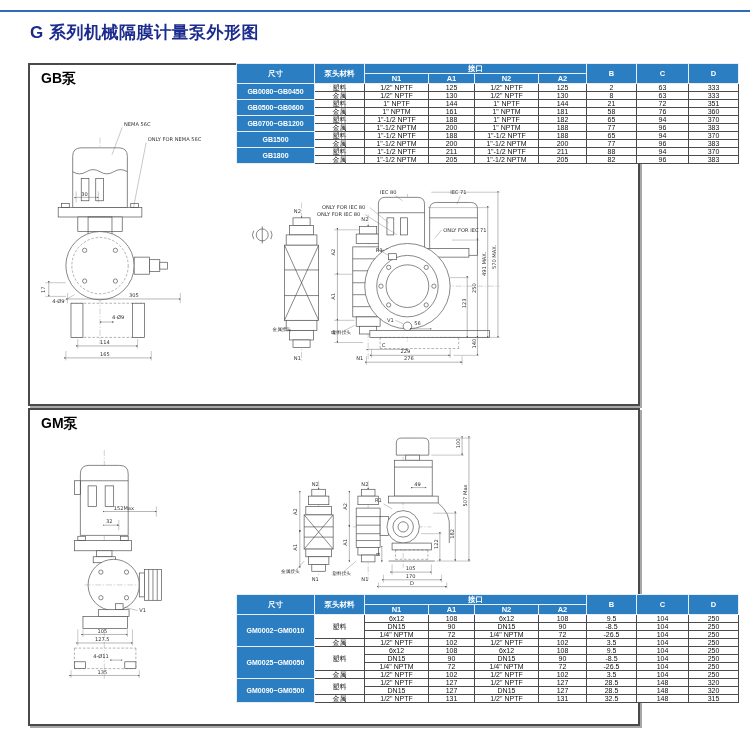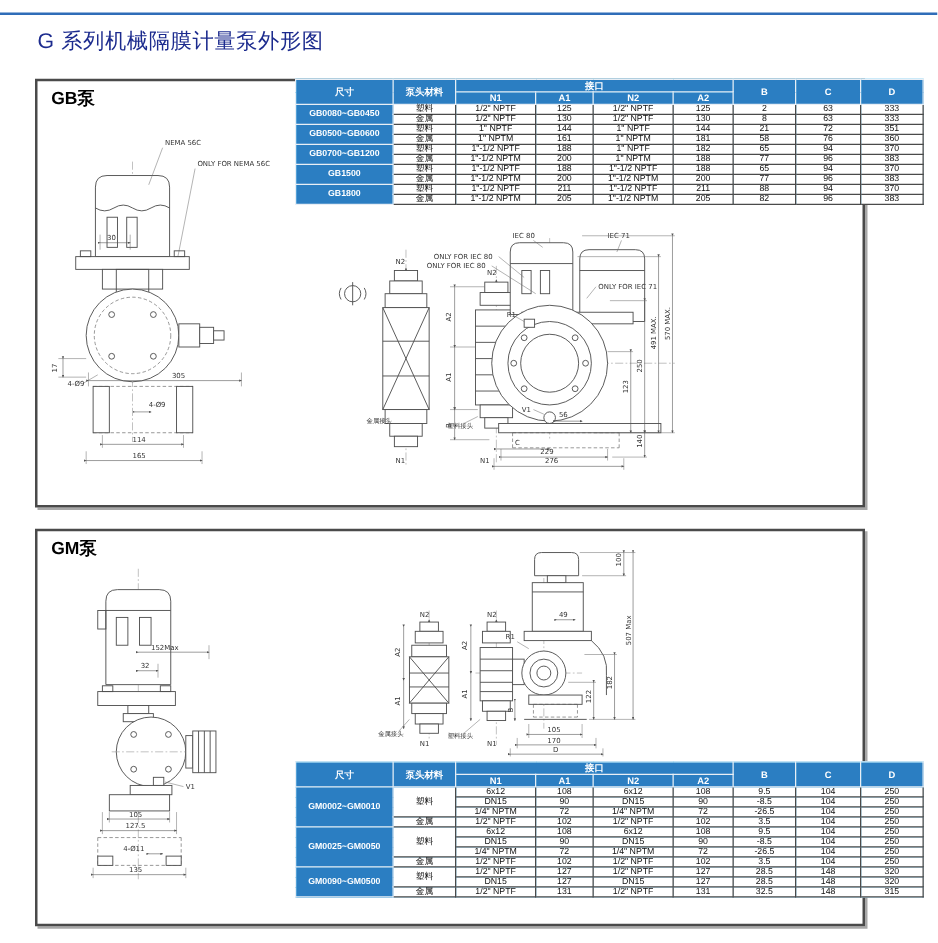--- a/index.html
+++ b/index.html
@@ -1,26 +1,26 @@
 <!DOCTYPE html>
 <html><head>
 <meta charset="utf-8">
 <style>
   * { margin:0; padding:0; box-sizing:border-box; }
   html,body { width:750px; height:754px; background:#ffffff; overflow:hidden;
               font-family:"Liberation Sans","DejaVu Sans",sans-serif; position:relative; }
 
   .top-rule { position:absolute; left:0; top:10px; width:750px; height:2px; background:#2f6db8; }
-  .page-title { position:absolute; left:30px; top:21px; font-size:17px; font-weight:400;
+  .page-title { position:absolute; left:30px; top:21px; font-size:17px; font-weight:700;
                 color:#1c2b8e; letter-spacing:.5px; }
 
-  .panel { position:absolute; left:28px; width:664px; background:#fff;
+  .panel { position:absolute; left:28px; width:612px; background:#fff;
            border:2px solid #4a4a4a; box-shadow:2px 2px 0 #a8a8a8; }
   #gb-panel { top:63px;  height:343px; }
-  #gm-panel { top:423px; height:318px; }
+  #gm-panel { top:408px; height:318px; }
   .panel-label { position:absolute; left:11px; top:5px; font-size:14px; font-weight:700; color:#000; z-index:3; }
 
   svg.draw { position:absolute; left:0; top:0; width:100%; height:100%; z-index:1; }
   svg text { font-family:"DejaVu Sans",sans-serif; font-size:6px; fill:#333; }
   svg text.zh { font-size:5.5px; }
   .ln  { fill:none; stroke:#4f4f4f; stroke-width:.8; }
   .fl  { fill:#fff;  stroke:#4f4f4f; stroke-width:.8; }
   .tn  { fill:none; stroke:#6f6f6f; stroke-width:.45; }
   .cl  { fill:none; stroke:#8a8a8a; stroke-width:.45; stroke-dasharray:7 2 1.5 2; }
   .dsh { fill:none; stroke:#5f5f5f; stroke-width:.55; stroke-dasharray:3 2; }

